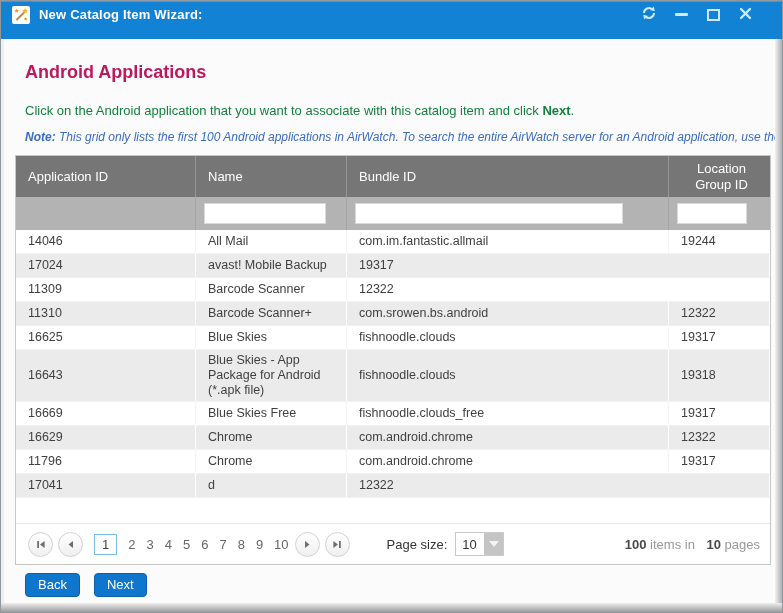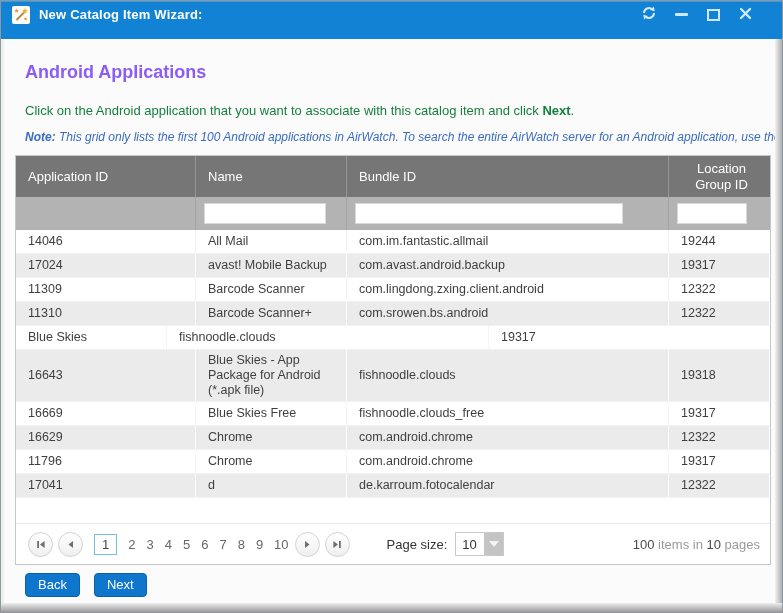--- a/index.html
+++ b/index.html
@@ -49,21 +49,21 @@
   }
   .edge-left {
     position:absolute; top:38px; left:0; width:3px; bottom:9px;
     background:#efefef;
   }
 
   
   .content { position:absolute; top:38px; left:3px; right:7px; bottom:9px; background:#fbfbfb; padding-left:11px; overflow:hidden; }
   .page-title {
     margin:23px 13px 0 10px;
-    font-size:18px; font-weight:bold; color:#8b5cf6;
+    font-size:18px; font-weight:bold; color:#be185d;
   }
   .instruction { margin:20px 0 0 10px; font-size:13px; color:#15803d; white-space:nowrap; }
   .instruction b { font-weight:bold; }
   .note {
     margin:12px 0 0 10px; font-size:12px; font-style:italic; color:#3a6bc0;
     white-space:nowrap; overflow:hidden;
   }
   .note .note-label { font-weight:bold; }
 
   
@@ -136,21 +136,21 @@
     display:flex; align-items:stretch; border:1px solid #c9c9c9; background:#ffffff;
     height:24px; cursor:pointer;
   }
   .combo-value { width:28px; display:flex; align-items:center; padding-left:6px; font-size:13px; color:#333; }
   .combo-btn { width:19px; background:#c4c4c4; display:flex; align-items:center; justify-content:center; }
   .chevron-down {
     width:0; height:0; border-left:5px solid transparent; border-right:5px solid transparent;
     border-top:6px solid #f3f3f3;
   }
   .summary { margin-left:auto; color:#999999; white-space:nowrap; }
-  .summary .b { font-weight:normal; color:#4a4a4a; }
+  .summary .b { font-weight:bold; color:#4a4a4a;margin-left:8px; }
 
   
   .footer { margin:8px 0 0 10px; display:flex; }
   .btn {
     background:#0e76cc; border:1px solid #0b62aa; color:#ffffff;
     font-family:"Liberation Sans",sans-serif; font-size:13px;
     padding:3px 12px 4px; border-radius:4px; margin-right:14px; cursor:pointer;
   }
 </style>
 </head>
@@ -233,36 +233,35 @@
 
       <div class="tr">
         <div class="td c0">14046</div>
         <div class="td c1">All Mail</div>
         <div class="td c2">com.im.fantastic.allmail</div>
         <div class="td c3">19244</div>
       </div>
       <div class="tr alt">
         <div class="td c0">17024</div>
         <div class="td c1">avast! Mobile Backup</div>
-        <div class="td c2">com.avast.android.backup</div>
         <div class="td c3">19317</div>
       </div>
       <div class="tr">
         <div class="td c0">11309</div>
         <div class="td c1">Barcode Scanner</div>
-        <div class="td c2">com.lingdong.zxing.client.android</div>
         <div class="td c3">12322</div>
       </div>
       <div class="tr alt">
         <div class="td c0">11310</div>
         <div class="td c1">Barcode Scanner+</div>
         <div class="td c2">com.srowen.bs.android</div>
         <div class="td c3">12322</div>
       </div>
       <div class="tr">
+        <div class="td c0">16625</div>
         <div class="td c1">Blue Skies</div>
         <div class="td c2">fishnoodle.clouds</div>
         <div class="td c3">19317</div>
       </div>
       <div class="tr alt">
         <div class="td c0">16643</div>
         <div class="td c1">Blue Skies - App Package for Android (*.apk file)</div>
         <div class="td c2">fishnoodle.clouds</div>
         <div class="td c3">19318</div>
       </div>
@@ -280,21 +279,20 @@
       </div>
       <div class="tr">
         <div class="td c0">11796</div>
         <div class="td c1">Chrome</div>
         <div class="td c2">com.android.chrome</div>
         <div class="td c3">19317</div>
       </div>
       <div class="tr alt">
         <div class="td c0">17041</div>
         <div class="td c1">d</div>
-        <div class="td c2">de.karroum.fotocalendar</div>
         <div class="td c3">12322</div>
       </div>
 
       <div class="grid-spacer"></div>
 
       <div class="pager">
         <div class="circle-btn">
           <span>
             <svg width="10" height="9" viewBox="0 0 10 9">
               <rect x="1.2" y="1" width="1.8" height="7" fill="#6f6f6f"></rect>

